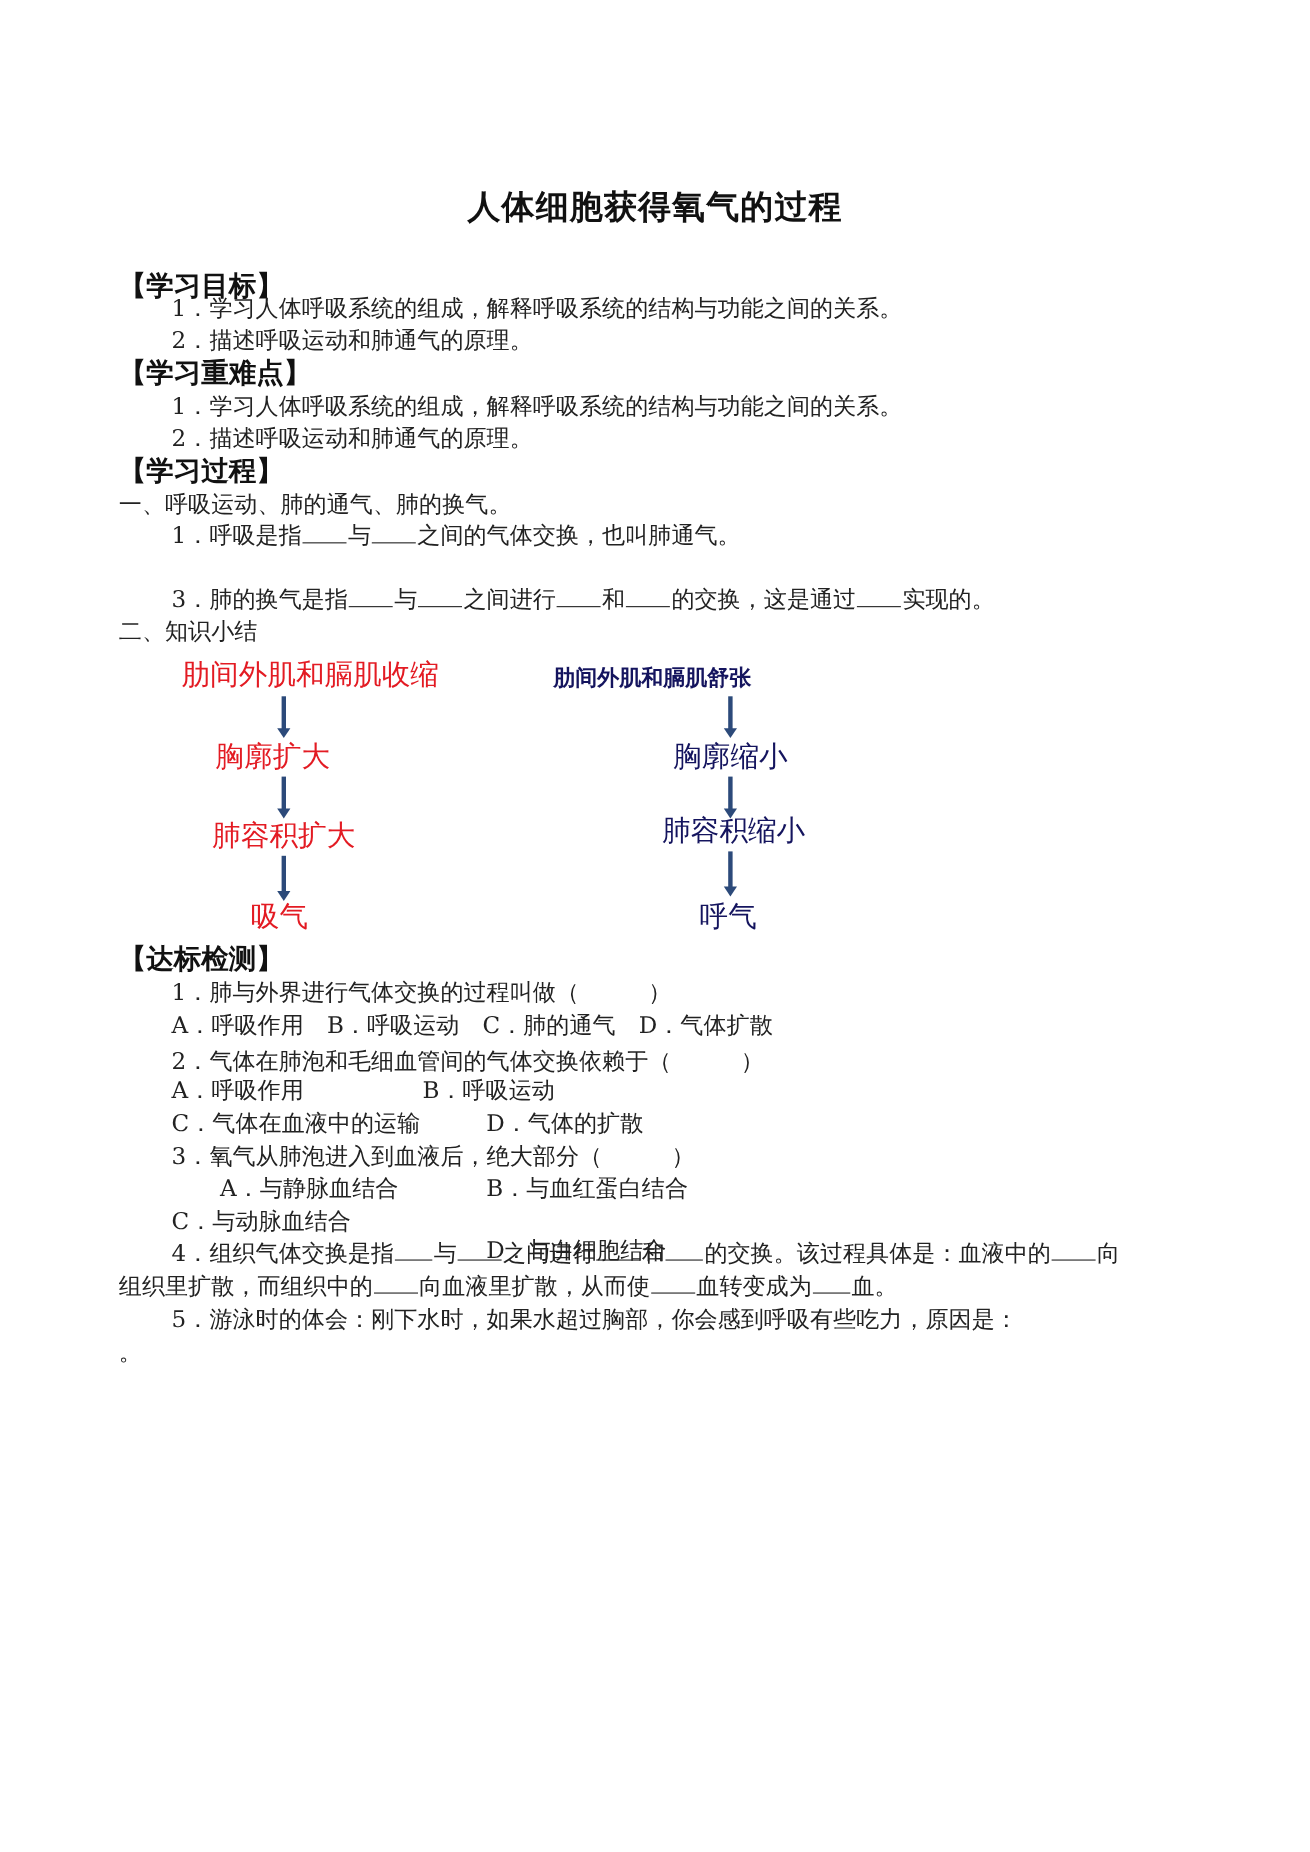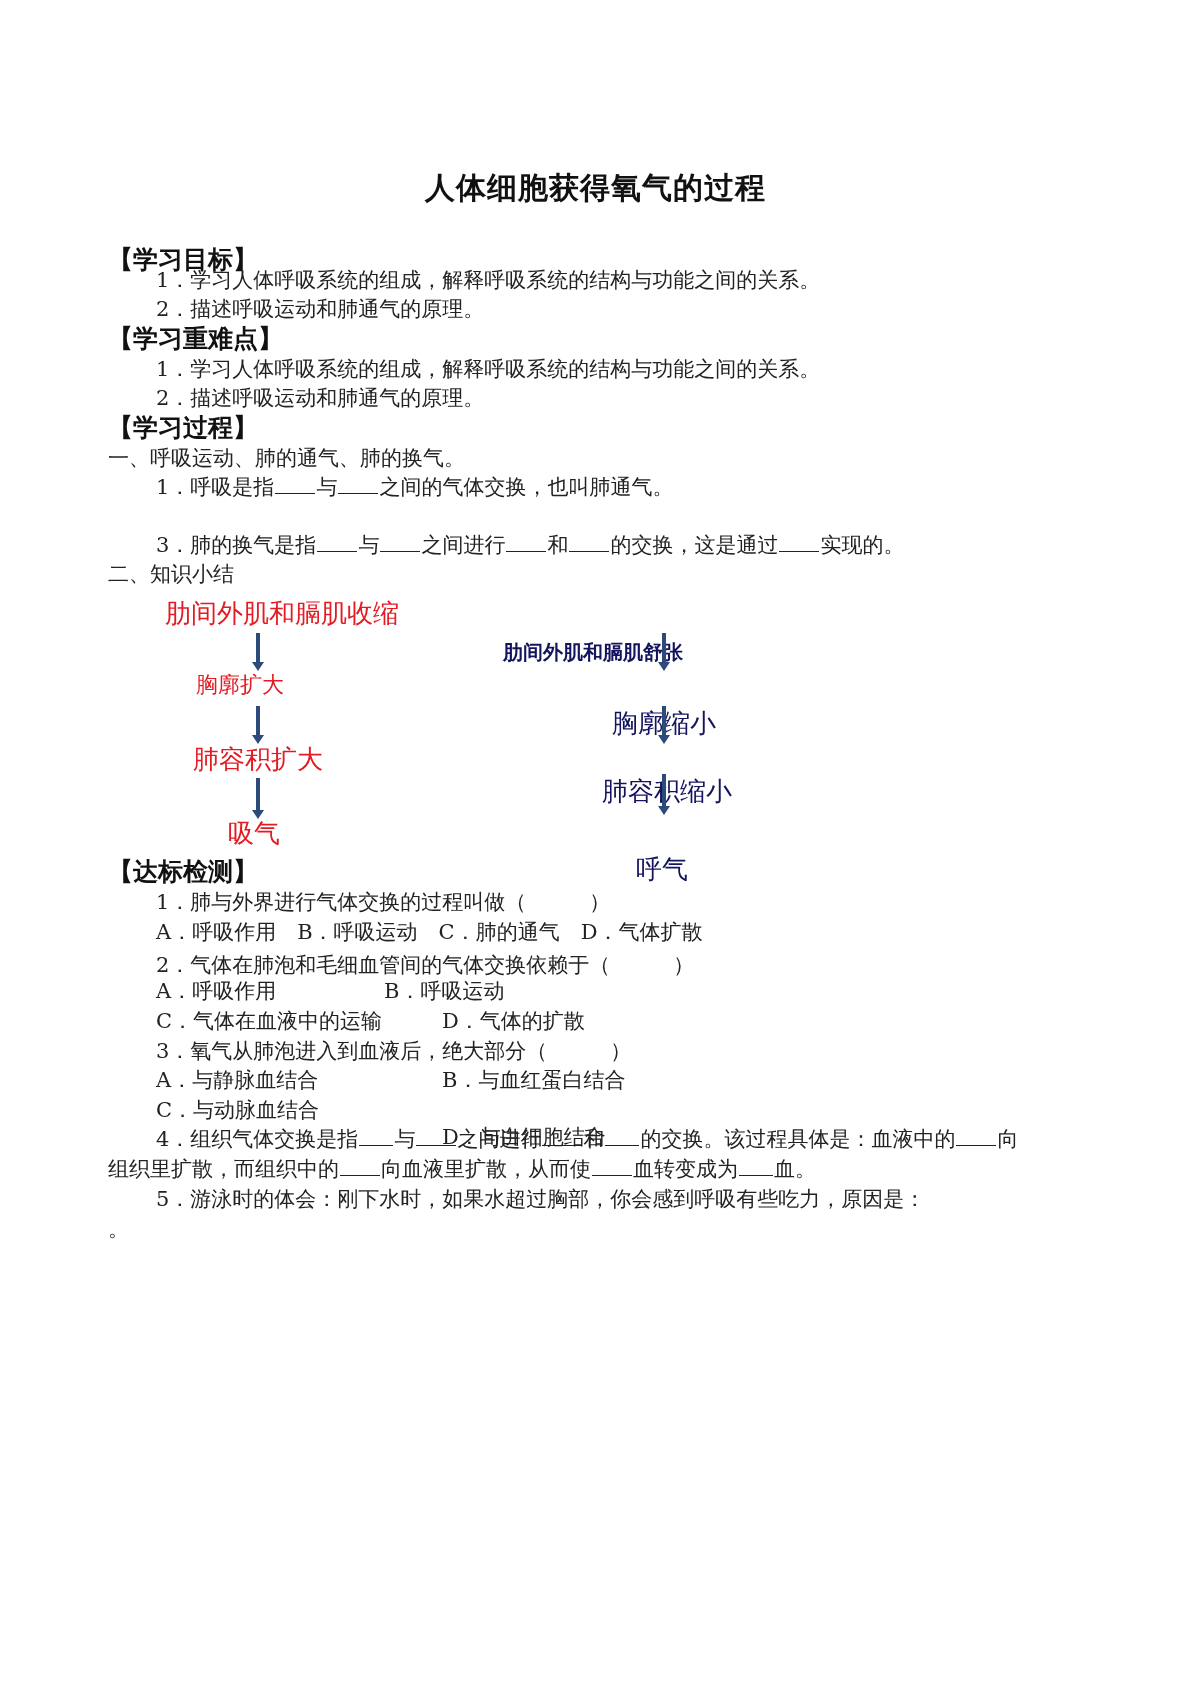--- a/index.html
+++ b/index.html
@@ -30,21 +30,21 @@
       height: 20px; vertical-align: baseline; margin: 0 1px;
     }
     .b3 { width: 34px; }
     .b4 { width: 40px; }
     .flow {
       position: absolute;
       font-family: "DejaVu Sans", "Liberation Sans", sans-serif;
       white-space: nowrap;
     }
     .red { color: #e31b23; }
-    .navy { color: #14145e; margin-top: 36px; }
+    .navy { color: #14145e; }
     .arrow {
       position: absolute; width: 4px; background: #2c4a7a;
     }
     .arrow::after {
       content: ""; position: absolute; left: -4px; bottom: -8px;
       border-left: 6px solid transparent; border-right: 6px solid transparent;
       border-top: 9px solid #2c4a7a;
     }
     .footer {
       position: absolute; left: 0; width: 1191px; top: 1540px; text-align: center;
@@ -75,21 +75,21 @@
   </div>
   <div class="line indent" style="top:530px;">
     <span>3．肺的换气是指</span><span class="blank b4"></span><span>与</span><span class="blank b4"></span><span>之间进行</span><span class="blank b4"></span><span>和</span><span class="blank b4"></span><span>的交换，这是通过</span><span class="blank b4"></span><span>实现的。</span>
   </div>
   <div class="line flush" style="top:559px;">二、知识小结</div>
 
   <div>
 
     <div class="flow red" style="left:165px; top:596px; font-size:26px;">肋间外肌和膈肌收缩</div>
     <div class="arrow" style="left:256px; top:633px; height:30px;"></div>
-    <div class="flow red" style="left:196px; top:670px; font-size:22px;">胸廓扩大</div>
+    <div class="flow red" style="left:196px; top:670px; font-size:26px;">胸廓扩大</div>
     <div class="arrow" style="left:256px; top:706px; height:30px;"></div>
     <div class="flow red" style="left:193px; top:742px; font-size:26px;">肺容积扩大</div>
     <div class="arrow" style="left:256px; top:778px; height:33px;"></div>
     <div class="flow red" style="left:228px; top:816px; font-size:26px;">吸气</div>
 
     <div class="flow navy" style="left:503px; top:603px; font-size:20px; font-weight:bold;">肋间外肌和膈肌舒张</div>
     <div class="arrow" style="left:662px; top:633px; height:30px;"></div>
     <div class="flow navy" style="left:612px; top:670px; font-size:26px;">胸廓缩小</div>
     <div class="arrow" style="left:662px; top:706px; height:30px;"></div>
     <div class="flow navy" style="left:602px; top:738px; font-size:26px;">肺容积缩小</div>
@@ -99,21 +99,21 @@
 
   <div class="sec-head" style="top:855px;">【达标检测】</div>
   <div class="line indent" style="top:887px;">1．肺与外界进行气体交换的过程叫做（　　　）</div>
   <div class="line indent" style="top:917px;">A．呼吸作用　B．呼吸运动　C．肺的通气　D．气体扩散</div>
   <div class="line indent" style="top:950px;">2．气体在肺泡和毛细血管间的气体交换依赖于（　　　）</div>
   <div class="line indent" style="top:976px;">A．呼吸作用</div>
   <div class="line" style="left:384px; top:976px;">B．呼吸运动</div>
   <div class="line indent" style="top:1006px;">C．气体在血液中的运输</div>
   <div class="line" style="left:442px; top:1006px;">D．气体的扩散</div>
   <div class="line indent" style="top:1036px;">3．氧气从肺泡进入到血液后，绝大部分（　　　）</div>
-  <div class="line indent" style="top:1065px;">A．与静脉血结合</div>
+  <div class="line indent" style="top:1065px;margin-left:44px;">A．与静脉血结合</div>
   <div class="line" style="left:442px; top:1065px;">B．与血红蛋白结合</div>
   <div class="line indent" style="top:1095px;">C．与动脉血结合</div>
   <div class="line" style="left:442px; top:1122px;">D．与白细胞结合</div>
 
   <div class="line indent" style="top:1124px;">
     <span>4．组织气体交换是指</span><span class="blank b3"></span><span>与</span><span class="blank b4"></span><span>之间进行</span><span class="blank b4"></span><span>和</span><span class="blank b3"></span><span>的交换。该过程具体是：血液中的</span><span class="blank b4"></span><span>向</span>
   </div>
   <div class="line flush" style="top:1154px;">
     <span>组织里扩散，而组织中的</span><span class="blank b4"></span><span>向血液里扩散，从而使</span><span class="blank b4"></span><span>血转变成为</span><span class="blank b3"></span><span>血。</span>
   </div>

